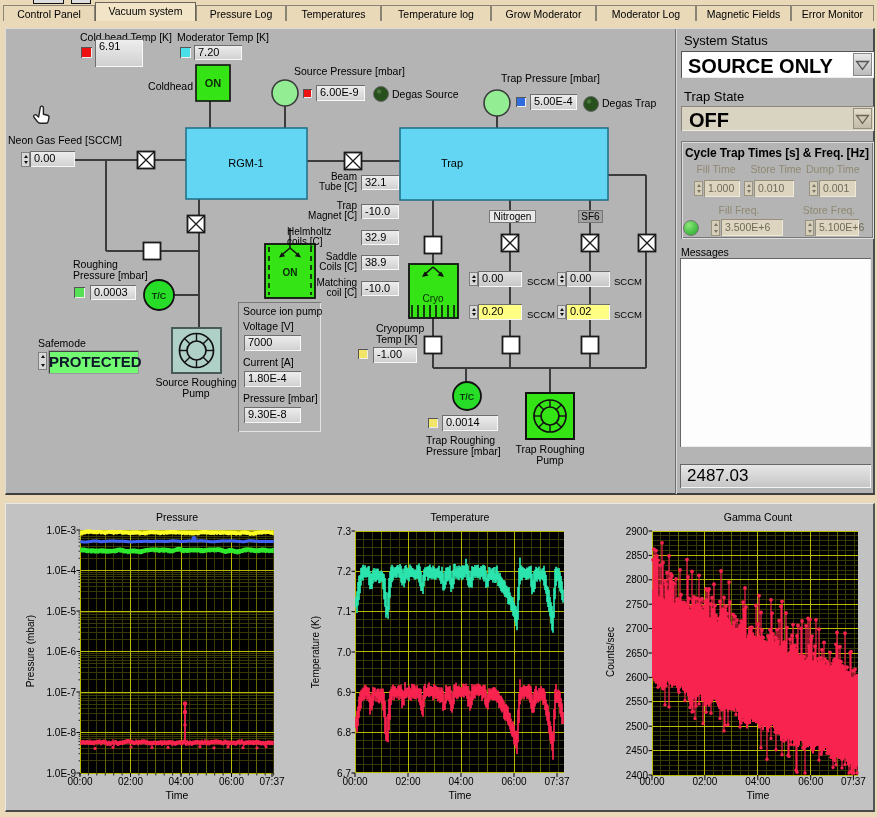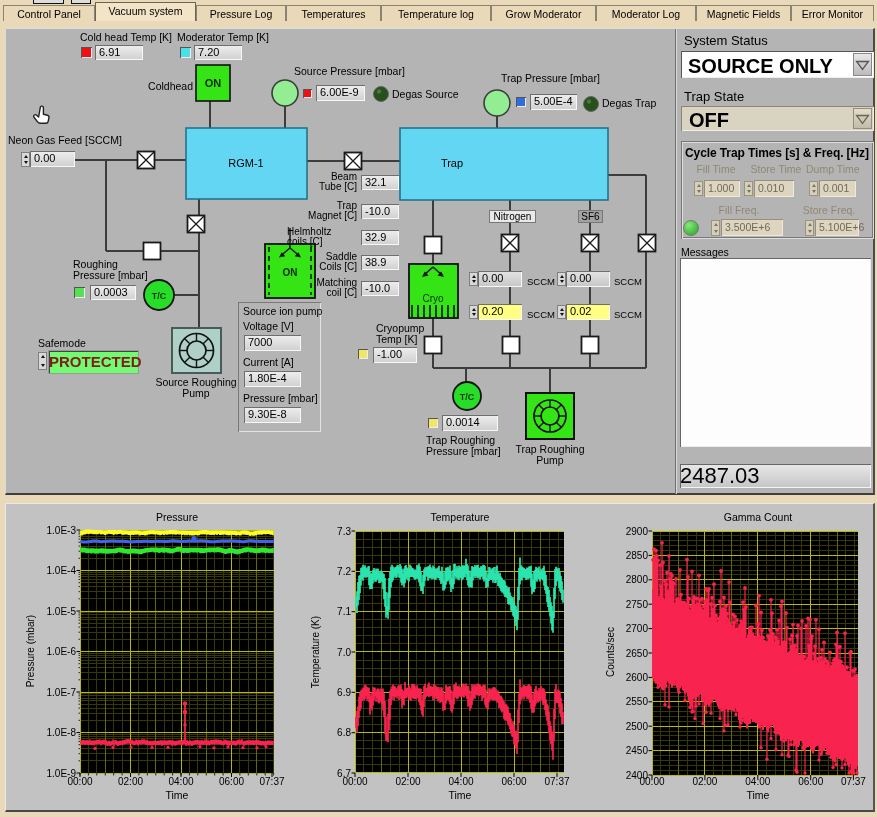--- a/index.html
+++ b/index.html
@@ -98,21 +98,21 @@
     <path d="M550.0 425.0L550.0 432.0" stroke="#111" stroke-width="1.4"></path>
     <path d="M543.6 422.4L538.7 427.3" stroke="#111" stroke-width="1.4"></path>
     <path d="M541.0 416.0L534.0 416.0" stroke="#111" stroke-width="1.4"></path>
     <path d="M543.6 409.6L538.7 404.7" stroke="#111" stroke-width="1.4"></path>
     <path d="M550.0 407.0L550.0 400.0" stroke="#111" stroke-width="1.4"></path>
     <path d="M556.4 409.6L561.3 404.7" stroke="#111" stroke-width="1.4"></path>
     <path d="M40.2 108 q0 -1.9 1.6 -1.9 q1.6 0 1.6 1.9 v6.3 l1.1 0.2 q4.2 0.8 4.6 2.1 l-0.9 4.7 q-0.4 2 -2.5 2 h-5.4 q-1.7 0 -2.7 -1.4 l-3.4 -4.4 q-1.2 -1.6 0.2 -2.5 q1.3 -0.9 2.5 0.4 l1.7 1.7z" fill="#fff" stroke="#222" stroke-width="1.4" stroke-linejoin="round"></path>
   </svg>
 <div class="lbl" style="left:80px;top:32px">Cold head Temp [K]</div>
 <div class="sq" style="left:81px;top:47px;width:11px;height:11px;background:#ee1111"></div>
-<div class="box" style="left:95px;top:45px;width:48px;height:15px">6.91</div>
+<div class="box" style="left:95px;top:39px;width:48px;height:28px">6.91</div>
 <div class="lbl" style="left:177px;top:32px">Moderator Temp [K]</div>
 <div class="sq" style="left:180px;top:47px;width:11px;height:11px;background:#49e0ea"></div>
 <div class="box" style="left:194px;top:45px;width:48px;height:15px">7.20</div>
 <div class="lbl" style="left:146px;top:81px;width:47px;text-align:right">Coldhead</div>
 <div class="lbl" style="left:294px;top:66px">Source Pressure [mbar]</div>
 <div class="sq" style="left:303px;top:89px;width:9px;height:9px;background:#ee1111"></div>
 <div class="box" style="left:316px;top:85px;width:49px;height:16px">6.00E-9</div>
 <div class="lbl" style="left:392px;top:89px">Degas Source</div>
 <div class="lbl" style="left:501px;top:73px">Trap Pressure [mbar]</div>
 <div class="sq" style="left:516px;top:97px;width:10px;height:10px;background:#2e6ce0"></div>
@@ -172,21 +172,21 @@
 <div class="box" style="left:566px;top:304px;width:44px;height:16px;background:#ffff84">0.02</div>
 <div class="lbl" style="left:614px;top:309px;font-size:9.5px">SCCM</div>
 <div class="lbl" style="left:73px;top:259px;line-height:11px">Roughing<br>Pressure [mbar]</div>
 <div class="sq" style="left:74px;top:287px;width:11px;height:11px;background:#55e055"></div>
 <div class="box" style="left:90px;top:285px;width:46px;height:15px">0.0003</div>
 <div class="lbl" style="left:38px;top:338px">Safemode</div>
 <div class="spin" style="left:38px;top:352px;height:18px">
     <i class="u"></i>
     <i class="d"></i>
   </div>
-<div class="ab" style="left:49px;top:351px;width:89px;height:22px;background:#72fb72;box-shadow:0 0 0 1px #999,inset 1px 1px 0 #444;font-size:15px;font-weight:bold;text-align:center;line-height:22px;color:#7f1d1d">PROTECTED</div>
+<div class="ab" style="left:49px;top:351px;width:89px;height:22px;background:#72fb72;box-shadow:0 0 0 1px #999,inset 1px 1px 0 #444;font-size:15px;font-weight:bold;text-align:center;line-height:22px;color:#0f172a">PROTECTED</div>
 <div class="lbl" style="left:146px;top:377px;width:100px;text-align:center;line-height:11px">Source Roughing<br>Pump</div>
 <div class="lbl" style="left:500px;top:444px;width:100px;text-align:center;line-height:11px">Trap Roughing<br>Pump</div>
 <div class="sq" style="left:428px;top:418px;width:10px;height:10px;background:#f2e668"></div>
 <div class="box" style="left:442px;top:415px;width:56px;height:16px">0.0014</div>
 <div class="lbl" style="left:426px;top:435px;line-height:11px">Trap Roughing<br>Pressure [mbar]</div>
 <div class="ab" style="left:675px;top:29px;width:2px;height:465px;background:#6e6e6e;border-right:1px solid #d8d8d8"></div>
 <div class="lbl" style="left:684px;top:35px;font-size:13px">System Status</div>
 <div class="ab" style="left:681px;top:51px;width:193px;height:27px;background:#fff;box-shadow:inset 1px 1px 0 #555,inset -1px -1px 0 #eee"></div>
 <div class="ab" style="left:688px;top:55px;font-size:20px;font-weight:bold">SOURCE ONLY</div>
 <div class="ab" style="left:853px;top:53px;width:19px;height:23px;background:linear-gradient(#e8e8e8,#bbb);border:1px solid #888"></div>
@@ -229,21 +229,21 @@
   </div>
 <div class="ab" style="left:721px;top:219px;width:62px;height:17px;background:#ddd5c0;box-shadow:inset 1px 1px 0 #96907b,inset -1px -1px 0 #efe9d8;font-size:10.5px;color:#6f6a57;padding-left:4px;line-height:16px">3.500E+6</div>
 <div class="spin" style="left:805px;top:220px;height:16px;background:#d6cfbc;border-color:#9a947f">
     <i class="u" style="border-bottom-color:#7c765f"></i>
     <i class="d" style="border-top-color:#7c765f"></i>
   </div>
 <div class="ab" style="left:815px;top:219px;width:44px;height:17px;background:#ddd5c0;box-shadow:inset 1px 1px 0 #96907b,inset -1px -1px 0 #efe9d8;font-size:10.5px;color:#6f6a57;padding-left:4px;line-height:16px">5.100E+6</div>
 <div class="lbl" style="left:681px;top:247px">Messages</div>
 <div class="ab" style="left:680px;top:258px;width:191px;height:189px;background:#fdfdfd;box-shadow:inset 1px 1px 0 #666,inset -1px -1px 0 #eee"></div>
 <div class="lbl" style="left:681px;top:468px;font-size:11px">Gamma Ray Count [1/s]</div>
-<div class="ab" style="left:680px;top:464px;width:191px;height:24px;background:linear-gradient(#e8e8e8,#c4c4c4);box-shadow:inset 1px 1px 0 #666,inset -1px -1px 0 #f4f4f4;font-size:22px;line-height:24px;">2487.03</div>
+<div class="ab" style="left:680px;top:464px;width:191px;height:24px;background:linear-gradient(#e8e8e8,#c4c4c4);box-shadow:inset 1px 1px 0 #666,inset -1px -1px 0 #f4f4f4;font-size:17px;line-height:24px;padding-left:7px">2487.03</div>
 <div class="ab" style="left:5px;top:503px;width:870px;height:309px;background:#c2c2c2;
 border-top:1px solid #e8e8e8;border-left:1px solid #e8e8e8;border-right:2px solid #555;border-bottom:2px solid #484848"></div>
 <svg width="870" height="309" viewBox="5 503 870 309" style="position:absolute;left:5px;top:503px">
     <rect x="80" y="530" width="194" height="243" fill="#000"></rect>
     <rect x="355" y="531" width="209" height="242" fill="#000"></rect>
     <rect x="652" y="531" width="206" height="244" fill="#000"></rect>
     <path d="M88.5 530V773M96.5 530V773M113.5 530V773M122.5 530V773M138.5 530V773M147.5 530V773M164.5 530V773M172.5 530V773M189.5 530V773M197.5 530V773M214.5 530V773M223.5 530V773M239.5 530V773M248.5 530V773M265.5 530V773M273.5 530V773M80 558.5H274M80 551.5H274M80 546.5H274M80 542.5H274M80 538.5H274M80 536.5H274M80 533.5H274M80 531.5H274M80 598.5H274M80 591.5H274M80 586.5H274M80 582.5H274M80 579.5H274M80 576.5H274M80 574.5H274M80 572.5H274M80 639.5H274M80 632.5H274M80 627.5H274M80 623.5H274M80 619.5H274M80 617.5H274M80 614.5H274M80 612.5H274M80 679.5H274M80 672.5H274M80 667.5H274M80 663.5H274M80 660.5H274M80 657.5H274M80 655.5H274M80 653.5H274M80 720.5H274M80 713.5H274M80 708.5H274M80 704.5H274M80 700.5H274M80 698.5H274M80 695.5H274M80 693.5H274M80 760.5H274M80 753.5H274M80 748.5H274M80 744.5H274M80 741.5H274M80 738.5H274M80 736.5H274M80 734.5H274" stroke="#383804" stroke-width="1" fill="none"></path>
     <path d="M105.5 530V773M155.5 530V773M206.5 530V773M256.5 530V773" stroke="#686800" stroke-width="1" fill="none"></path>
     <path d="M80.5 530V773M130.5 530V773M181.5 530V773M231.5 530V773M80 530.5H274M80 570.5H274M80 611.5H274M80 651.5H274M80 692.5H274M80 732.5H274M80 773.5H274" stroke="#b9b900" stroke-width="1" fill="none"></path>
     <path d="M363.5 531V773M372.5 531V773M390.5 531V773M399.5 531V773M416.5 531V773M425.5 531V773M443.5 531V773M452.5 531V773M469.5 531V773M478.5 531V773M496.5 531V773M505.5 531V773M522.5 531V773M531.5 531V773M549.5 531V773M558.5 531V773M355 539.5H564M355 547.5H564M355 555.5H564M355 563.5H564M355 579.5H564M355 587.5H564M355 595.5H564M355 603.5H564M355 619.5H564M355 627.5H564M355 635.5H564M355 643.5H564M355 660.5H564M355 668.5H564M355 676.5H564M355 684.5H564M355 700.5H564M355 708.5H564M355 716.5H564M355 724.5H564M355 740.5H564M355 748.5H564M355 756.5H564M355 764.5H564" stroke="#383804" stroke-width="1" fill="none"></path>

